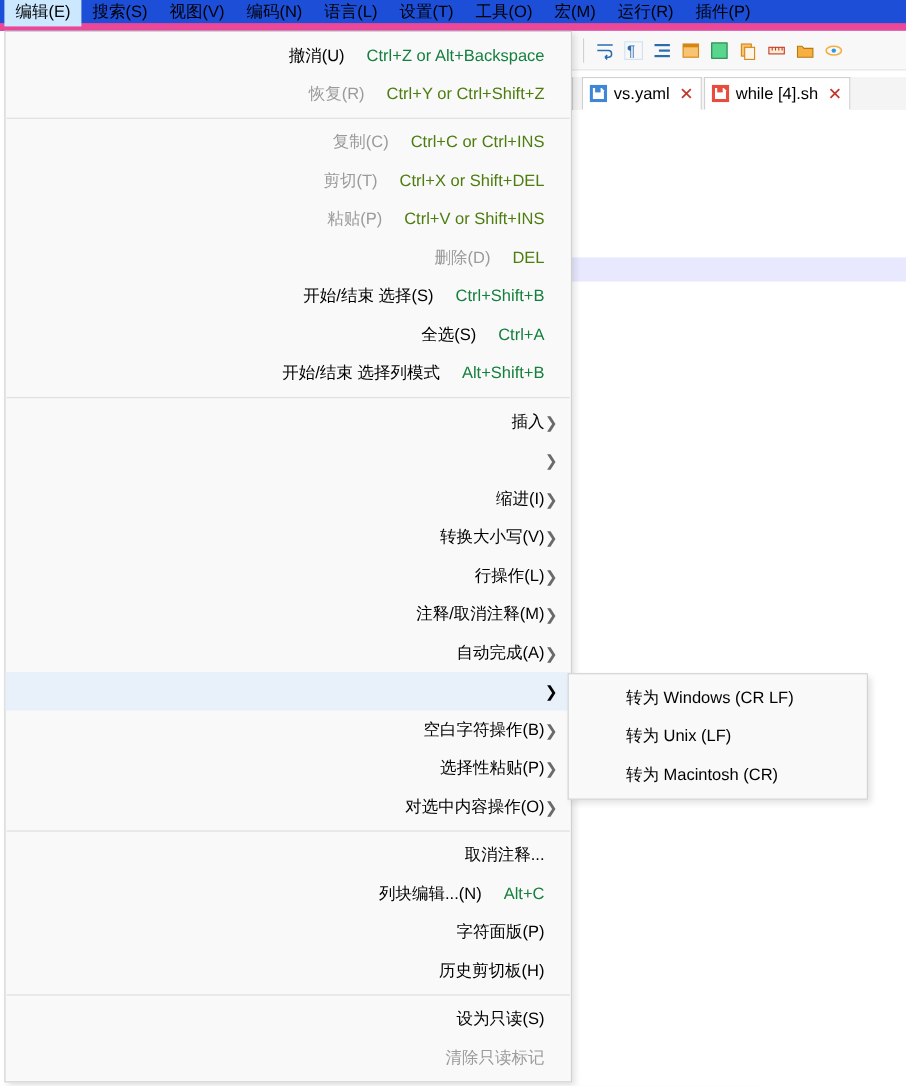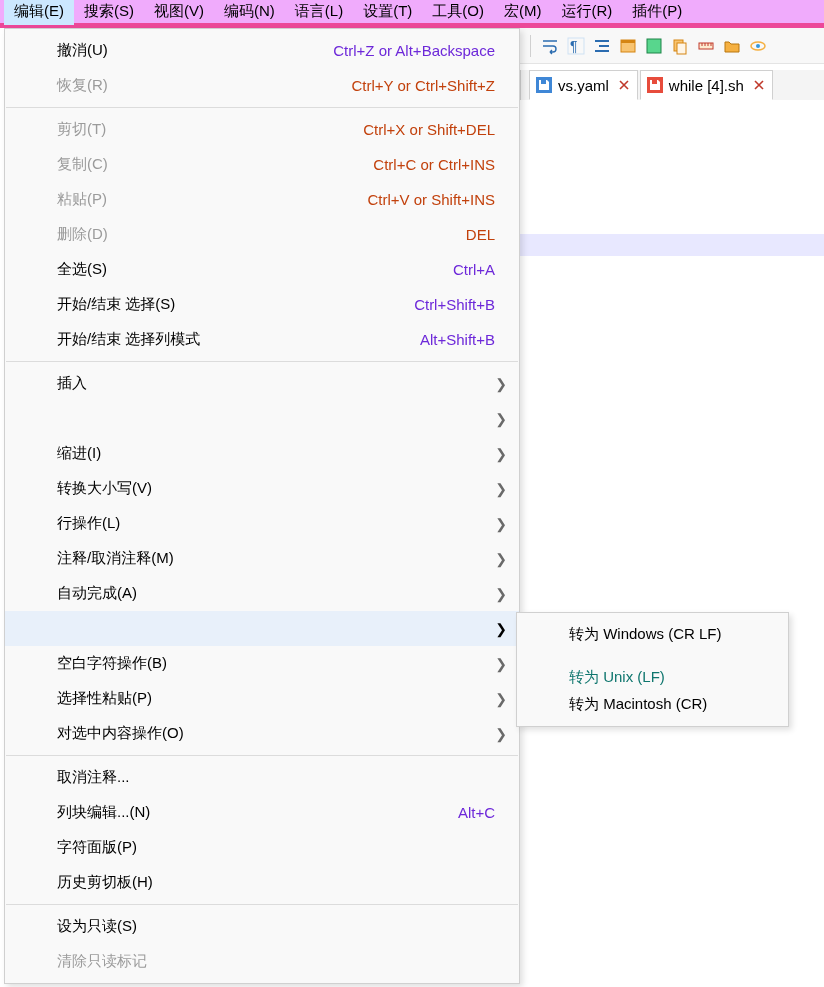--- a/index.html
+++ b/index.html
@@ -6,21 +6,21 @@
   body {
     font-family: "Microsoft YaHei", "Segoe UI", Tahoma, sans-serif;
     font-size:15px;
     background:#fff;
     width:824px; height:987px;
     overflow:hidden; position:relative; color:#000;
   }
   
   .menubar {
     height:28px; display:flex; align-items:center; padding:1px 4px;
-    background:#f0abfc; border-bottom:5px solid #ec4899; white-space:nowrap;
+    background:#1d4ed8; border-bottom:7px solid #ec4899; white-space:nowrap;
   }
   .menubar .menu-item {
     padding:4px 10px; cursor:default;
   }
   .menubar .menu-item.active {
     background:#cce8ff;
   }
   
   .toolbar {
     position:absolute; left:520px; top:28px; right:0; height:36px;
@@ -44,50 +44,51 @@
     background:#fff; margin-right:2px; position:relative;
   }
   .tab-icon { width:16px; height:16px; display:flex; align-items:center; justify-content:center;}
   .tab .close { color:#b00020; font-size:14px; margin-left:4px;}
   
   .dropdown {
     position:absolute; left:4px; top:28px; width:516px;
     background:#f9f9f9; border:1px solid #d0d0d0;
     box-shadow:3px 3px 6px rgba(0,0,0,0.12);
     padding:4px 0;
+    text-align:right;
   }
   .dropdown .row {
     display:flex; align-items:center; height:35px;
     padding:0 24px 0 52px; white-space:nowrap; position:relative;
   }
   .dropdown .row .label { flex:1; }
-  .dropdown .row .shortcut { color:#6d28d9; padding-left:20px;}
+  .dropdown .row .shortcut { color:#15803d; padding-left:20px;}
   .dropdown .row.disabled { color:#9b9b9b; }
-  .dropdown .row.disabled .shortcut { color:#c2410c;}
+  .dropdown .row.disabled .shortcut { color:#4d7c0f;}
   .dropdown .row.highlight { background:#e8f0fa; }
   .dropdown .row .chevron {
     position:absolute; right:12px; top:50%; transform:translateY(-50%);
     color:#6a6a6a; font-size:14px;
   }
   .dropdown .row.highlight .chevron { color:#000; }
   .dropdown hr.sep {
     border:none; border-top:1px solid #dcdcdc; margin:4px 1px;
   }
   
   .submenu {
     position:absolute; left:516px; top:612px; width:273px;
     background:#f9f9f9; border:1px solid #d0d0d0;
     box-shadow:3px 3px 6px rgba(0,0,0,0.12);
     padding:4px 0;
   }
   .submenu .row {
     display:flex; align-items:center; height:35px;
     padding:0 24px 0 52px; white-space:nowrap;
   }
-  .submenu .row.disabled { color:#0f766e;align-items:flex-end;}
+  .submenu .row.disabled { color:#000000;}
   
   .editor-highlight {
     position:absolute; left:520px; top:234px; right:0; height:22px;
     background:#e8e8ff;
   }
 </style>
 </head>
 <body>
 
 <div class="menubar">
@@ -202,44 +203,44 @@
     <span class="label">撤消(U)</span>
     <span class="shortcut">Ctrl+Z or Alt+Backspace</span>
   </div>
   <div class="row disabled">
     <span class="label">恢复(R)</span>
     <span class="shortcut">Ctrl+Y or Ctrl+Shift+Z</span>
   </div>
   <hr class="sep">
 
   <div class="row disabled">
+    <span class="label">复制(C)</span>
+      <span class="shortcut">Ctrl+C or Ctrl+INS</span>
+  </div>
+  <div class="row disabled">
     <span class="label">剪切(T)</span>
       <span class="shortcut">Ctrl+X or Shift+DEL</span>
   </div>
   <div class="row disabled">
-    <span class="label">复制(C)</span>
-      <span class="shortcut">Ctrl+C or Ctrl+INS</span>
-  </div>
-  <div class="row disabled">
     <span class="label">粘贴(P)</span>
       <span class="shortcut">Ctrl+V or Shift+INS</span>
   </div>
   <div class="row disabled">
     <span class="label">删除(D)</span>
       <span class="shortcut">DEL</span>
   </div>
   <div class="row">
+    <span class="label">开始/结束 选择(S)</span>
+      <span class="shortcut">Ctrl+Shift+B</span>
+  </div>
+  <div class="row">
     <span class="label">全选(S)</span>
       <span class="shortcut">Ctrl+A</span>
   </div>
   <div class="row">
-    <span class="label">开始/结束 选择(S)</span>
-      <span class="shortcut">Ctrl+Shift+B</span>
-  </div>
-  <div class="row">
     <span class="label">开始/结束 选择列模式</span>
       <span class="shortcut">Alt+Shift+B</span>
   </div>
   <hr class="sep">
 
   <div class="row">
     <span class="label">插入</span>
     <span class="chevron">❯</span>
   </div>
   <div class="row">

